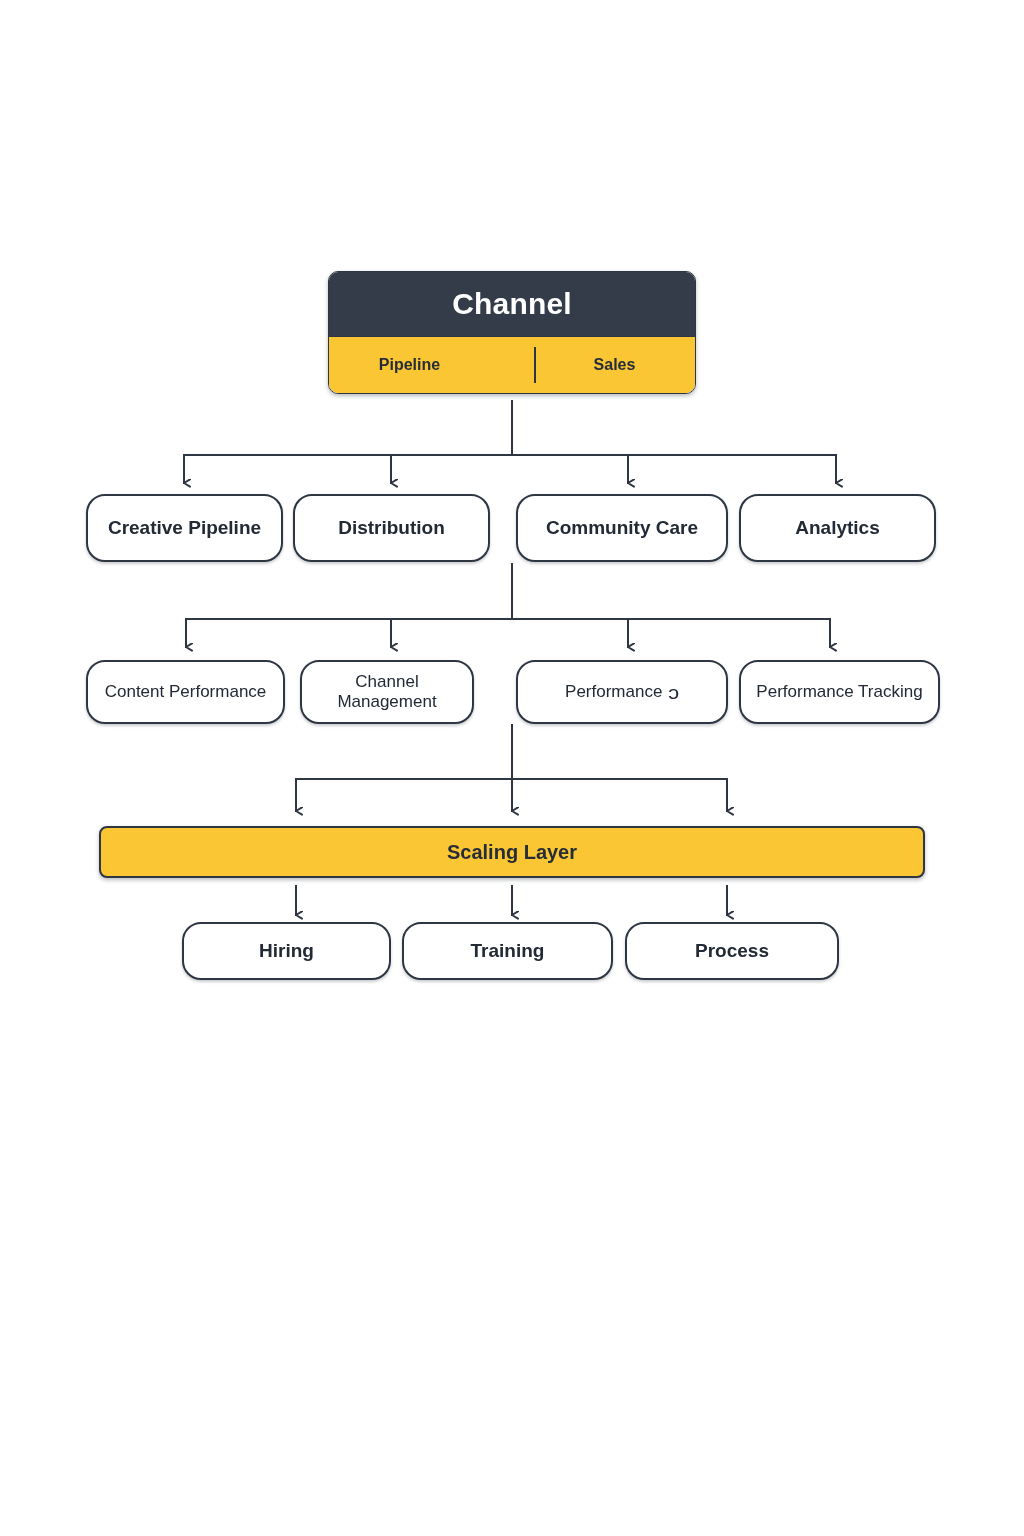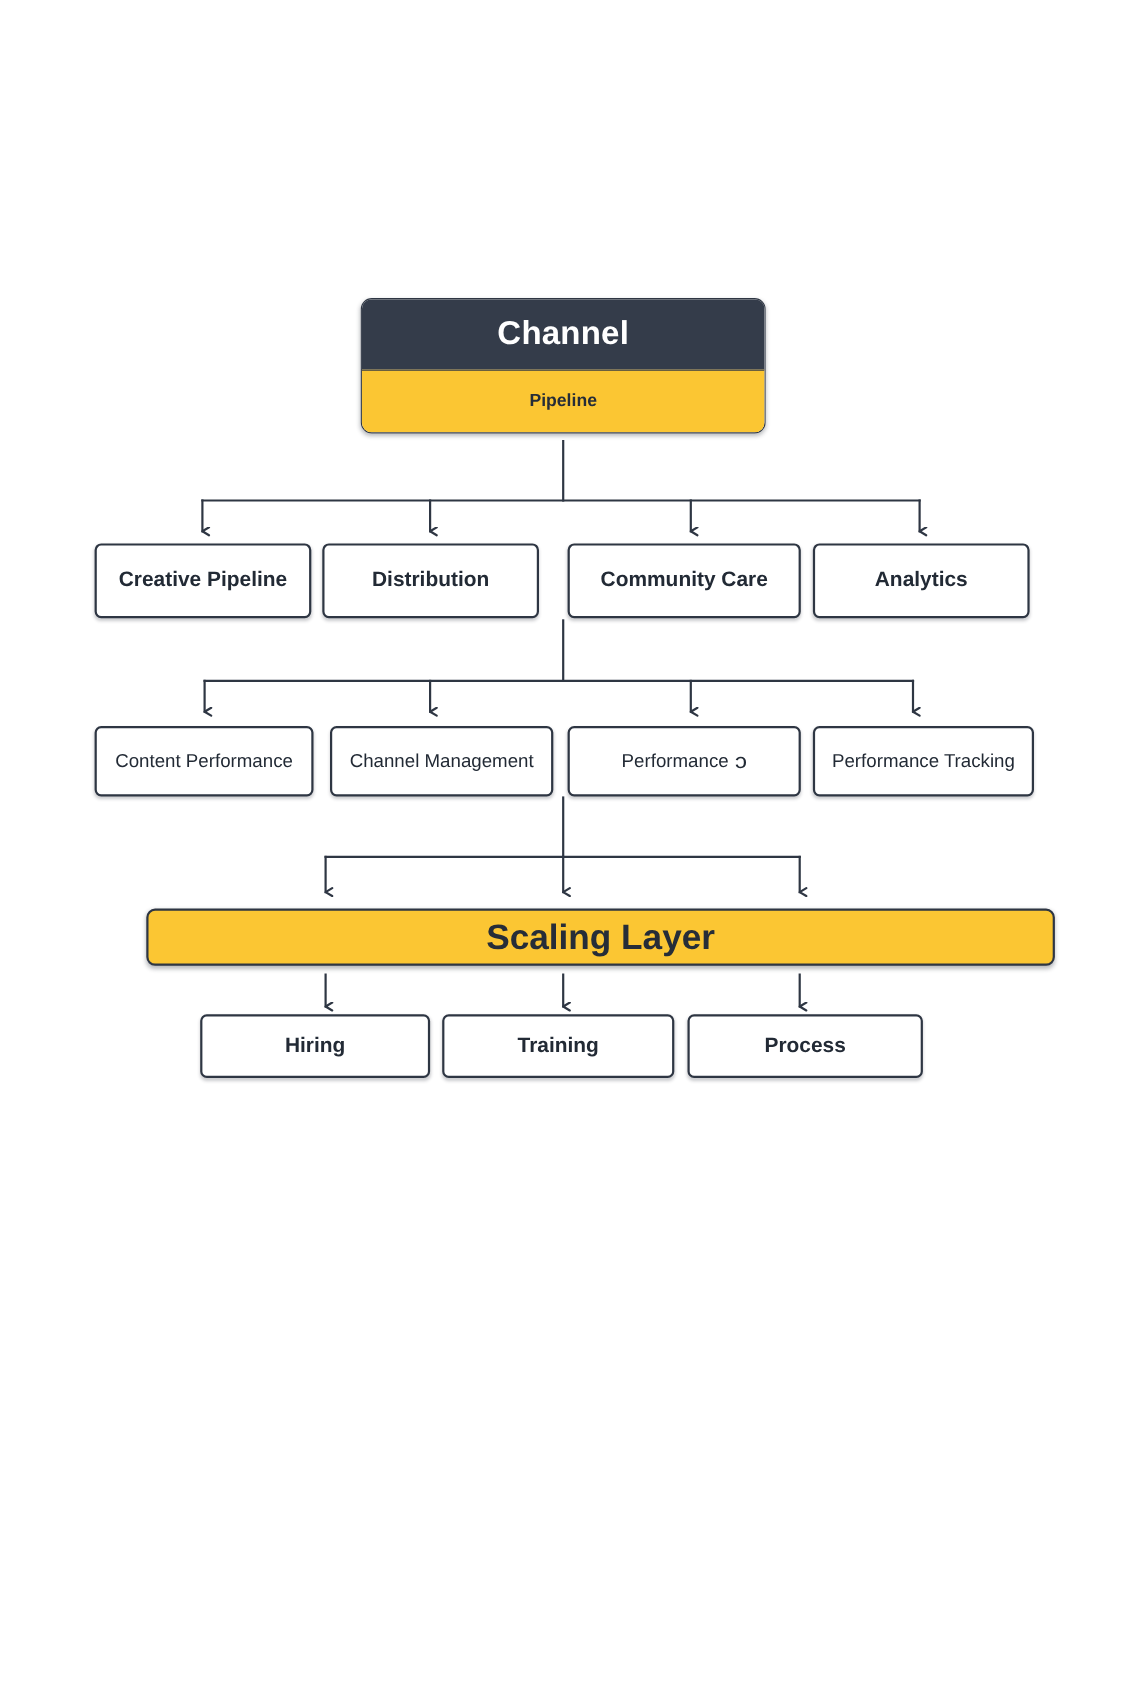--- a/index.html
+++ b/index.html
@@ -83,21 +83,21 @@
     bottom: 10px;
     width: 2px;
     background: #2e3643;
   }
 
   
   .node-box {
     position: absolute;
     background: #ffffff;
     border: 2px solid #2e3643;
-    border-radius: 6px;
+    border-radius: 19px;
     box-sizing: border-box;
     display: flex;
     align-items: center;
     justify-content: center;
     color: #222a35;
     box-shadow: 0 2px 3px rgba(20,25,35,0.22);
     text-align: center;
     padding: 0 8px;
   }
   .row-primary .node-box {
@@ -132,24 +132,23 @@
     width: 826px;
     height: 52px;
     background: #fbc633;
     border: 2px solid #2e3643;
     border-radius: 8px;
     box-sizing: border-box;
     display: flex;
     align-items: center;
     justify-content: center;
     color: #262d38;
-    font-size: 32px;
+    font-size: 20px;
     font-weight: bold;
     box-shadow: 0 2px 4px rgba(20,25,35,0.30);
-    margin-left: 34px;
   }
 </style>
 </head>
 <body>
 
 <div id="diagram-canvas">
 
   <svg id="connector-layer" viewBox="0 0 1024 1536" width="1024" height="1536">
     <defs>
       <marker id="arrowhead" markerWidth="9" markerHeight="9" refX="4.2" refY="7.6" orient="auto" markerUnits="userSpaceOnUse">
@@ -195,20 +194,23 @@
   </svg>
 
   <div class="header-card">
     <div class="header-title-band">
       <span>Channel</span>
     </div>
     <div class="header-chip-band">
       <div class="header-chip">
         <span>Pipeline</span>
       </div>
+      <div class="header-chip">
+        <span>Sales</span>
+      </div>
     </div>
   </div>
 
   <div class="row-primary">
     <div class="node-box" style="left:86px;  top:494px; width:197px;">
       <span>Creative Pipeline</span>
     </div>
     <div class="node-box" style="left:293px; top:494px; width:197px;">
       <span>Distribution</span>
     </div>
@@ -217,21 +219,21 @@
     </div>
     <div class="node-box" style="left:739px; top:494px; width:197px;">
       <span>Analytics</span>
     </div>
   </div>
 
   <div class="row-secondary">
     <div class="node-box" style="left:86px;  top:660px; width:199px;">
       <span>Content Performance</span>
     </div>
-    <div class="node-box" style="left:300px; top:660px; width:203px;">
+    <div class="node-box" style="left:300px; top:660px; width:174px;">
       <span>Channel Management</span>
     </div>
     <div class="node-box" style="left:516px; top:660px; width:212px;">
       <span>Performance</span>
       <span class="glyph-mark">ↄ</span>
     </div>
     <div class="node-box" style="left:739px; top:660px; width:201px;">
       <span>Performance Tracking</span>
     </div>
   </div>

